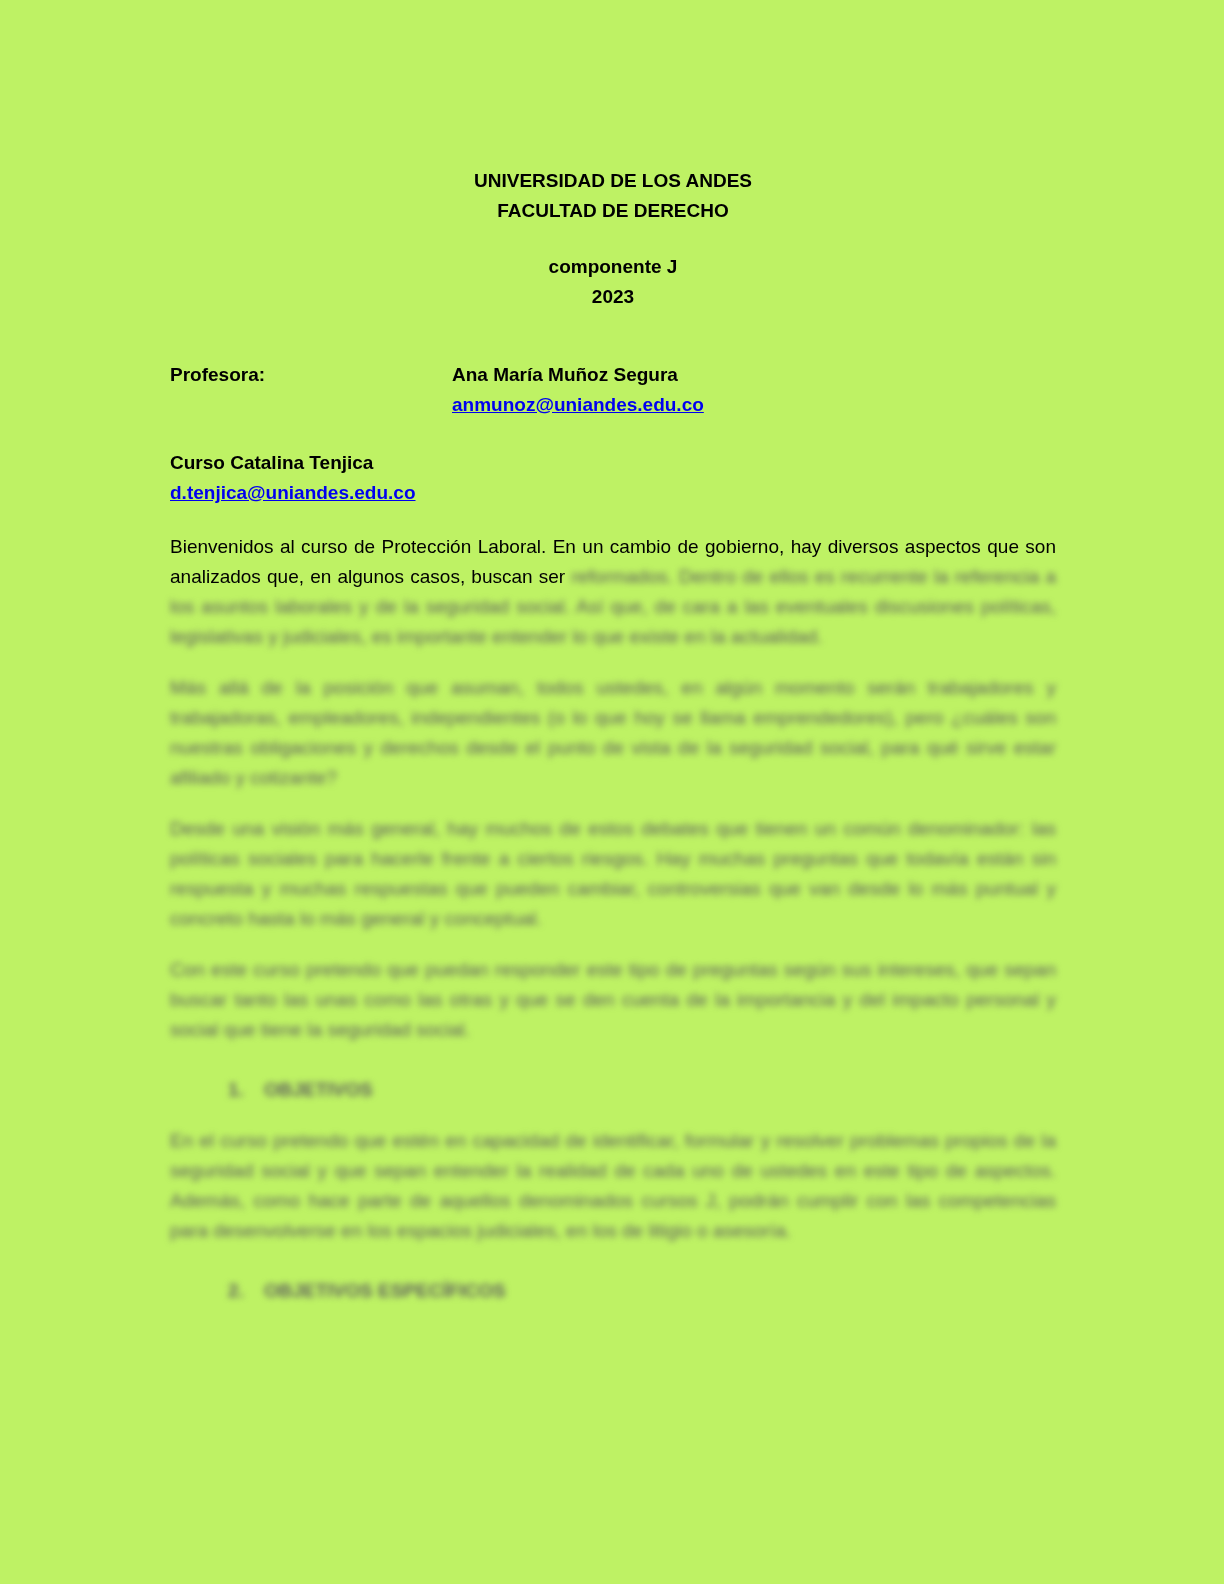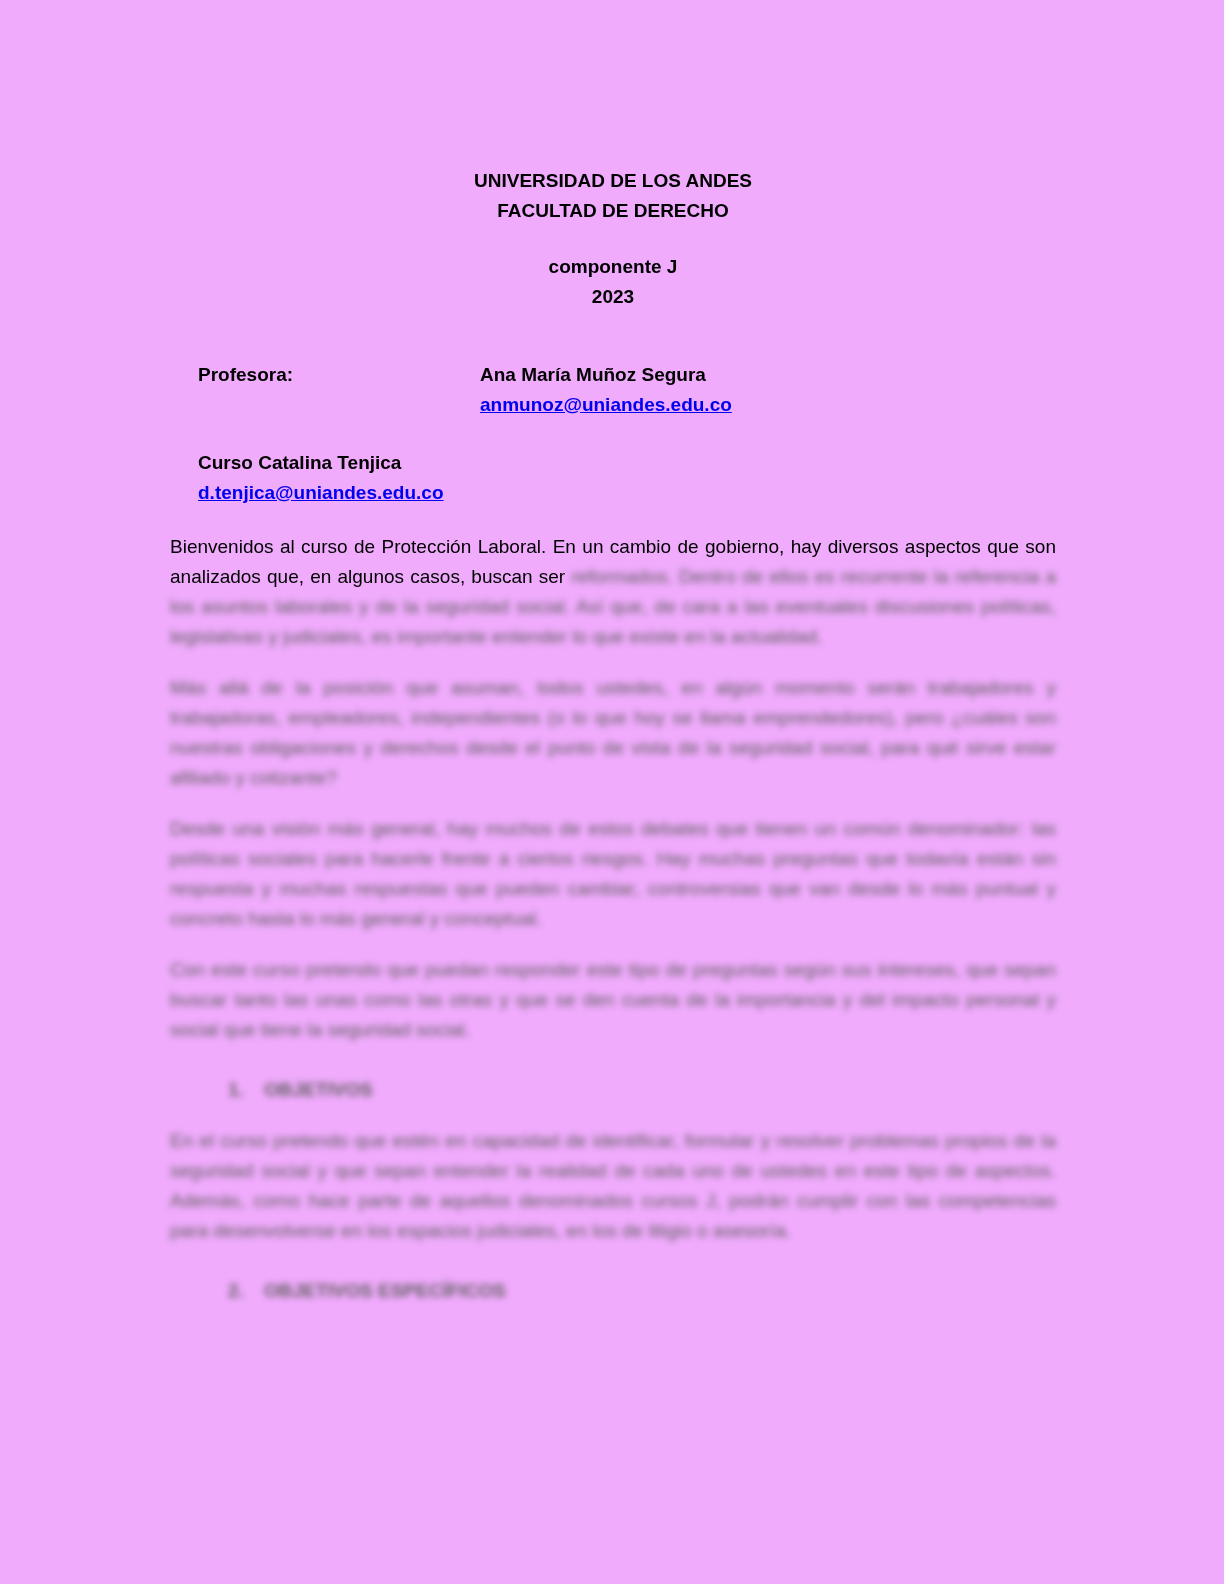--- a/index.html
+++ b/index.html
@@ -3,42 +3,42 @@
 <meta charset="utf-8">
 <style>
   * { margin: 0; padding: 0; box-sizing: border-box; }
 
   html, body { background: #ffffff; }
 
   .page {
     position: relative;
     width: 1224px;
     height: 1584px;
-    background: #f0abfc;
+    background: #bef264;
     font-family: "Liberation Sans", "DejaVu Sans", sans-serif;
     font-size: 19px;
     line-height: 30px;
     color: #000000;
     overflow: hidden;
   }
 
   .content {
     position: absolute;
     left: 170px;
     top: 166px;
     width: 886px;
   }
 
   .center { text-align: center; font-weight: bold; }
 
   .title-block { margin-top: 26px; }
 
   .staff-section { margin-top: 48px; }
 
-  .staff-row { display: flex; margin-left: 28px; }
+  .staff-row { display: flex; }
   .staff-row.second { margin-top: 28px; }
 
   .staff-label {
     width: 282px;
     flex: 0 0 282px;
     font-weight: bold;
   }
 
   .staff-value { font-weight: bold; }
 

